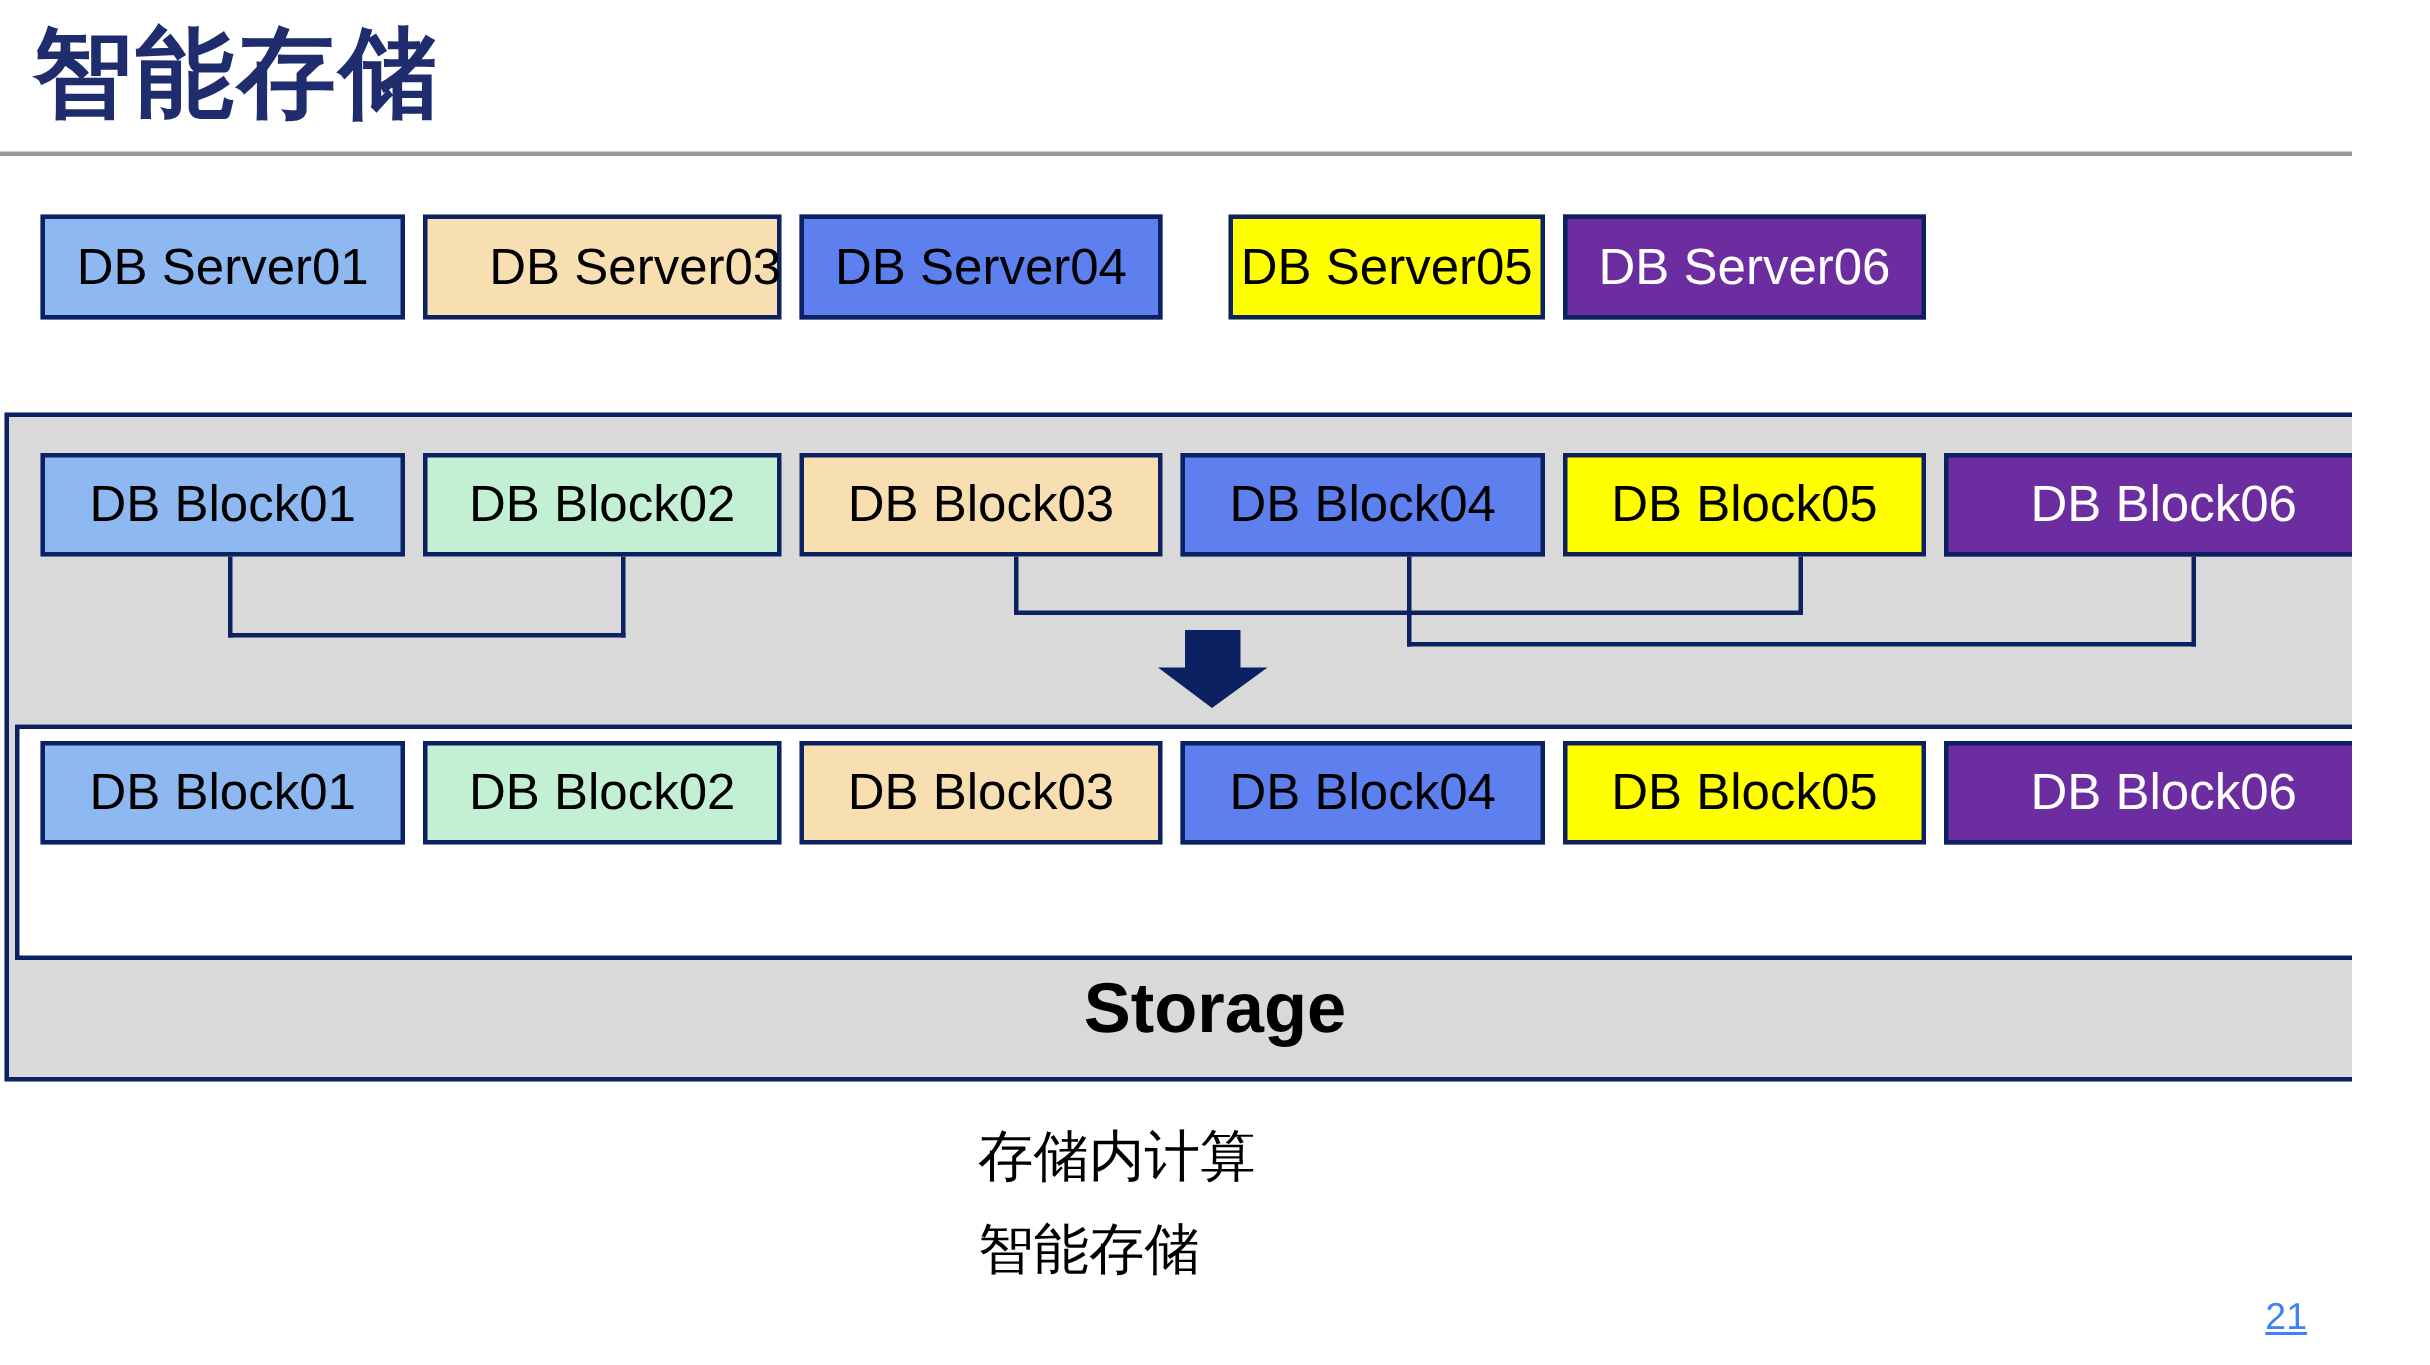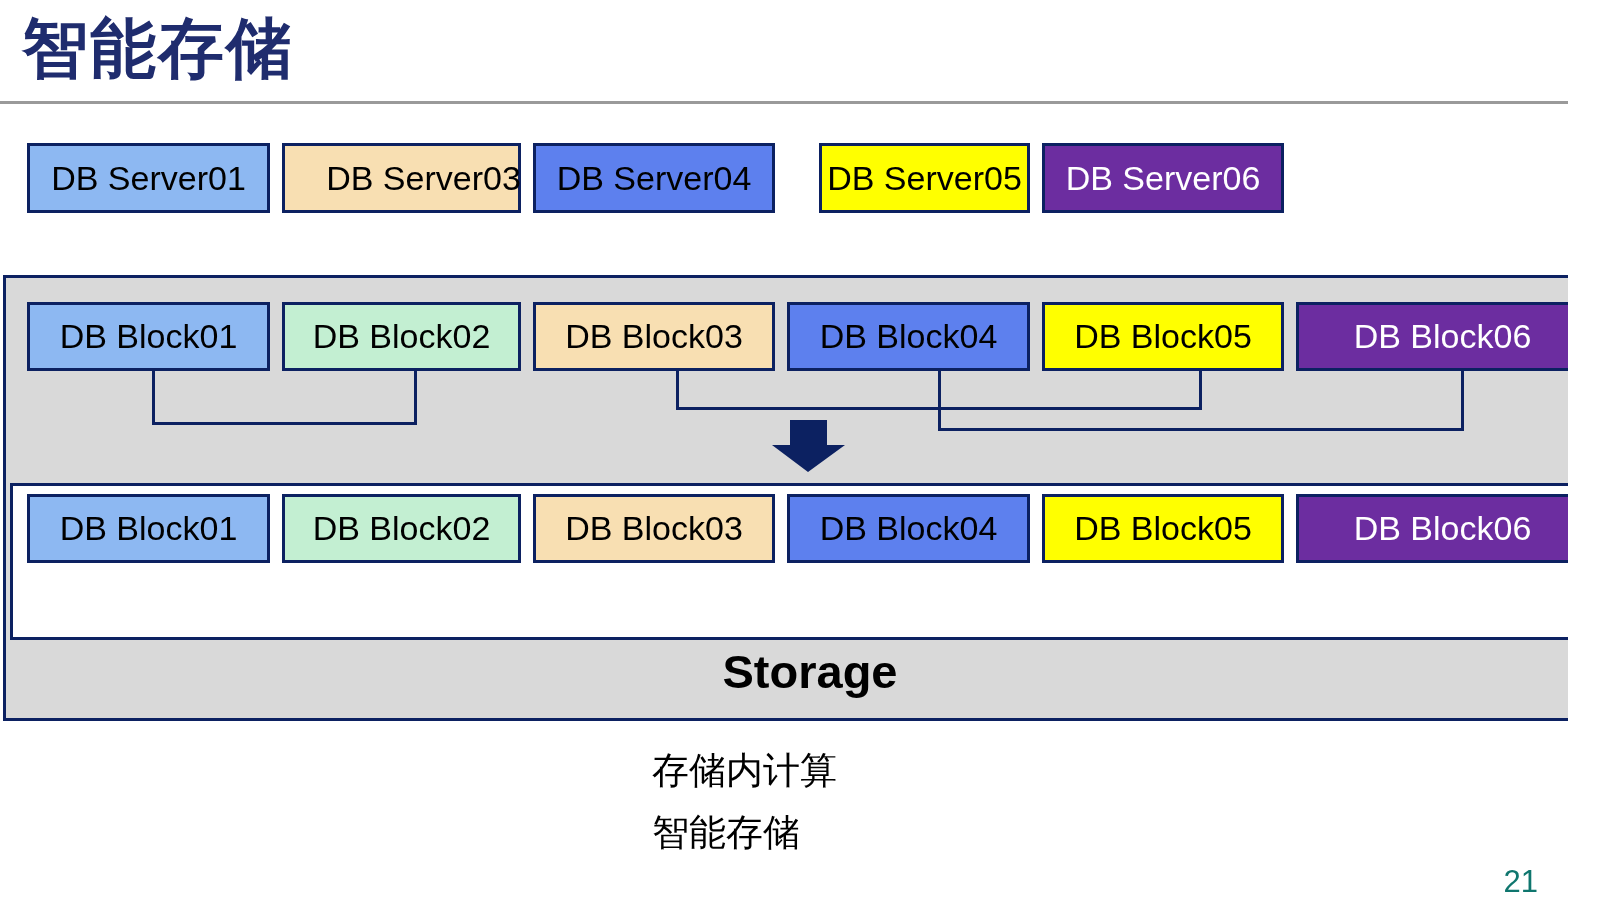--- a/index.html
+++ b/index.html
@@ -60,21 +60,21 @@
     text-align:center;
     font-size:47px;font-weight:700;color:#000000;
   }
   #caption{
     left:652px;top:740px;
     font-size:37px;line-height:62px;
     color:#000000;
   }
   #page-number{
     right:30px;top:864px;
-    font-size:31px;color:#0f766e;
+    font-size:25px;color:#3b82f6;text-decoration:underline;
   }
 </style>
 </head>
 <body>
 
 <div id="slide">
 
   <div id="title" class="abs">智能存储</div>
   <div id="divider" class="abs"></div>
 

